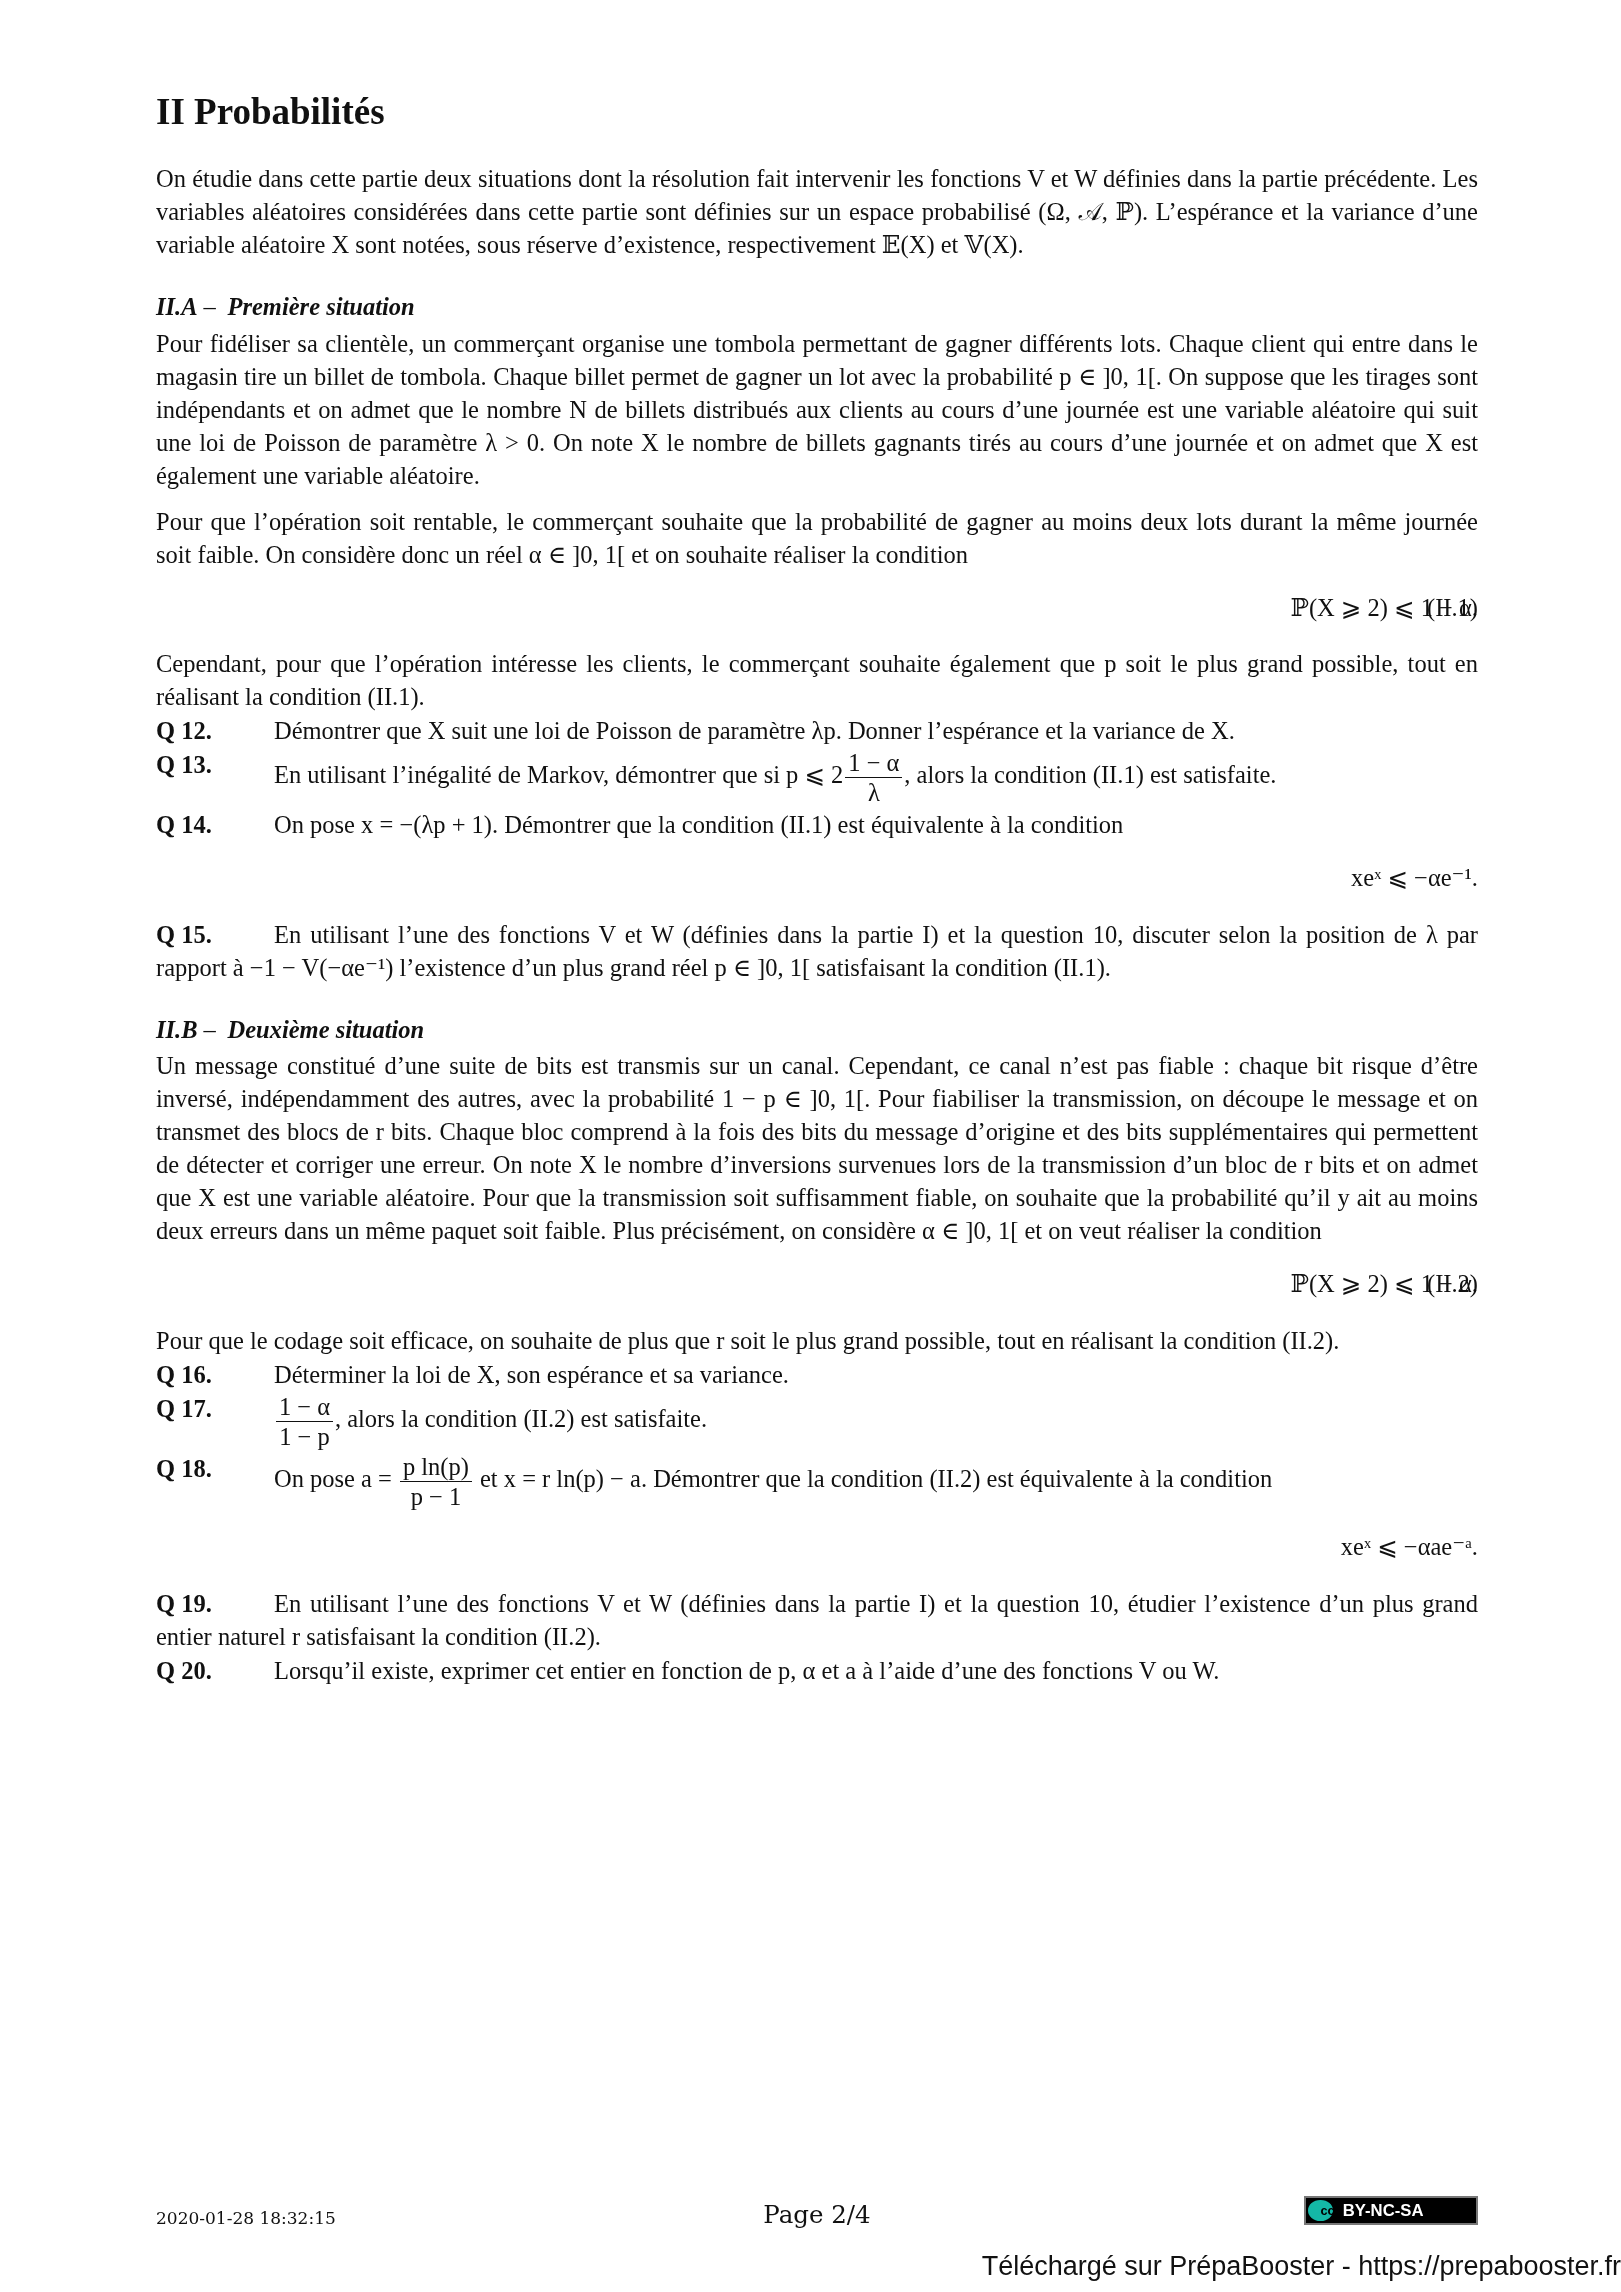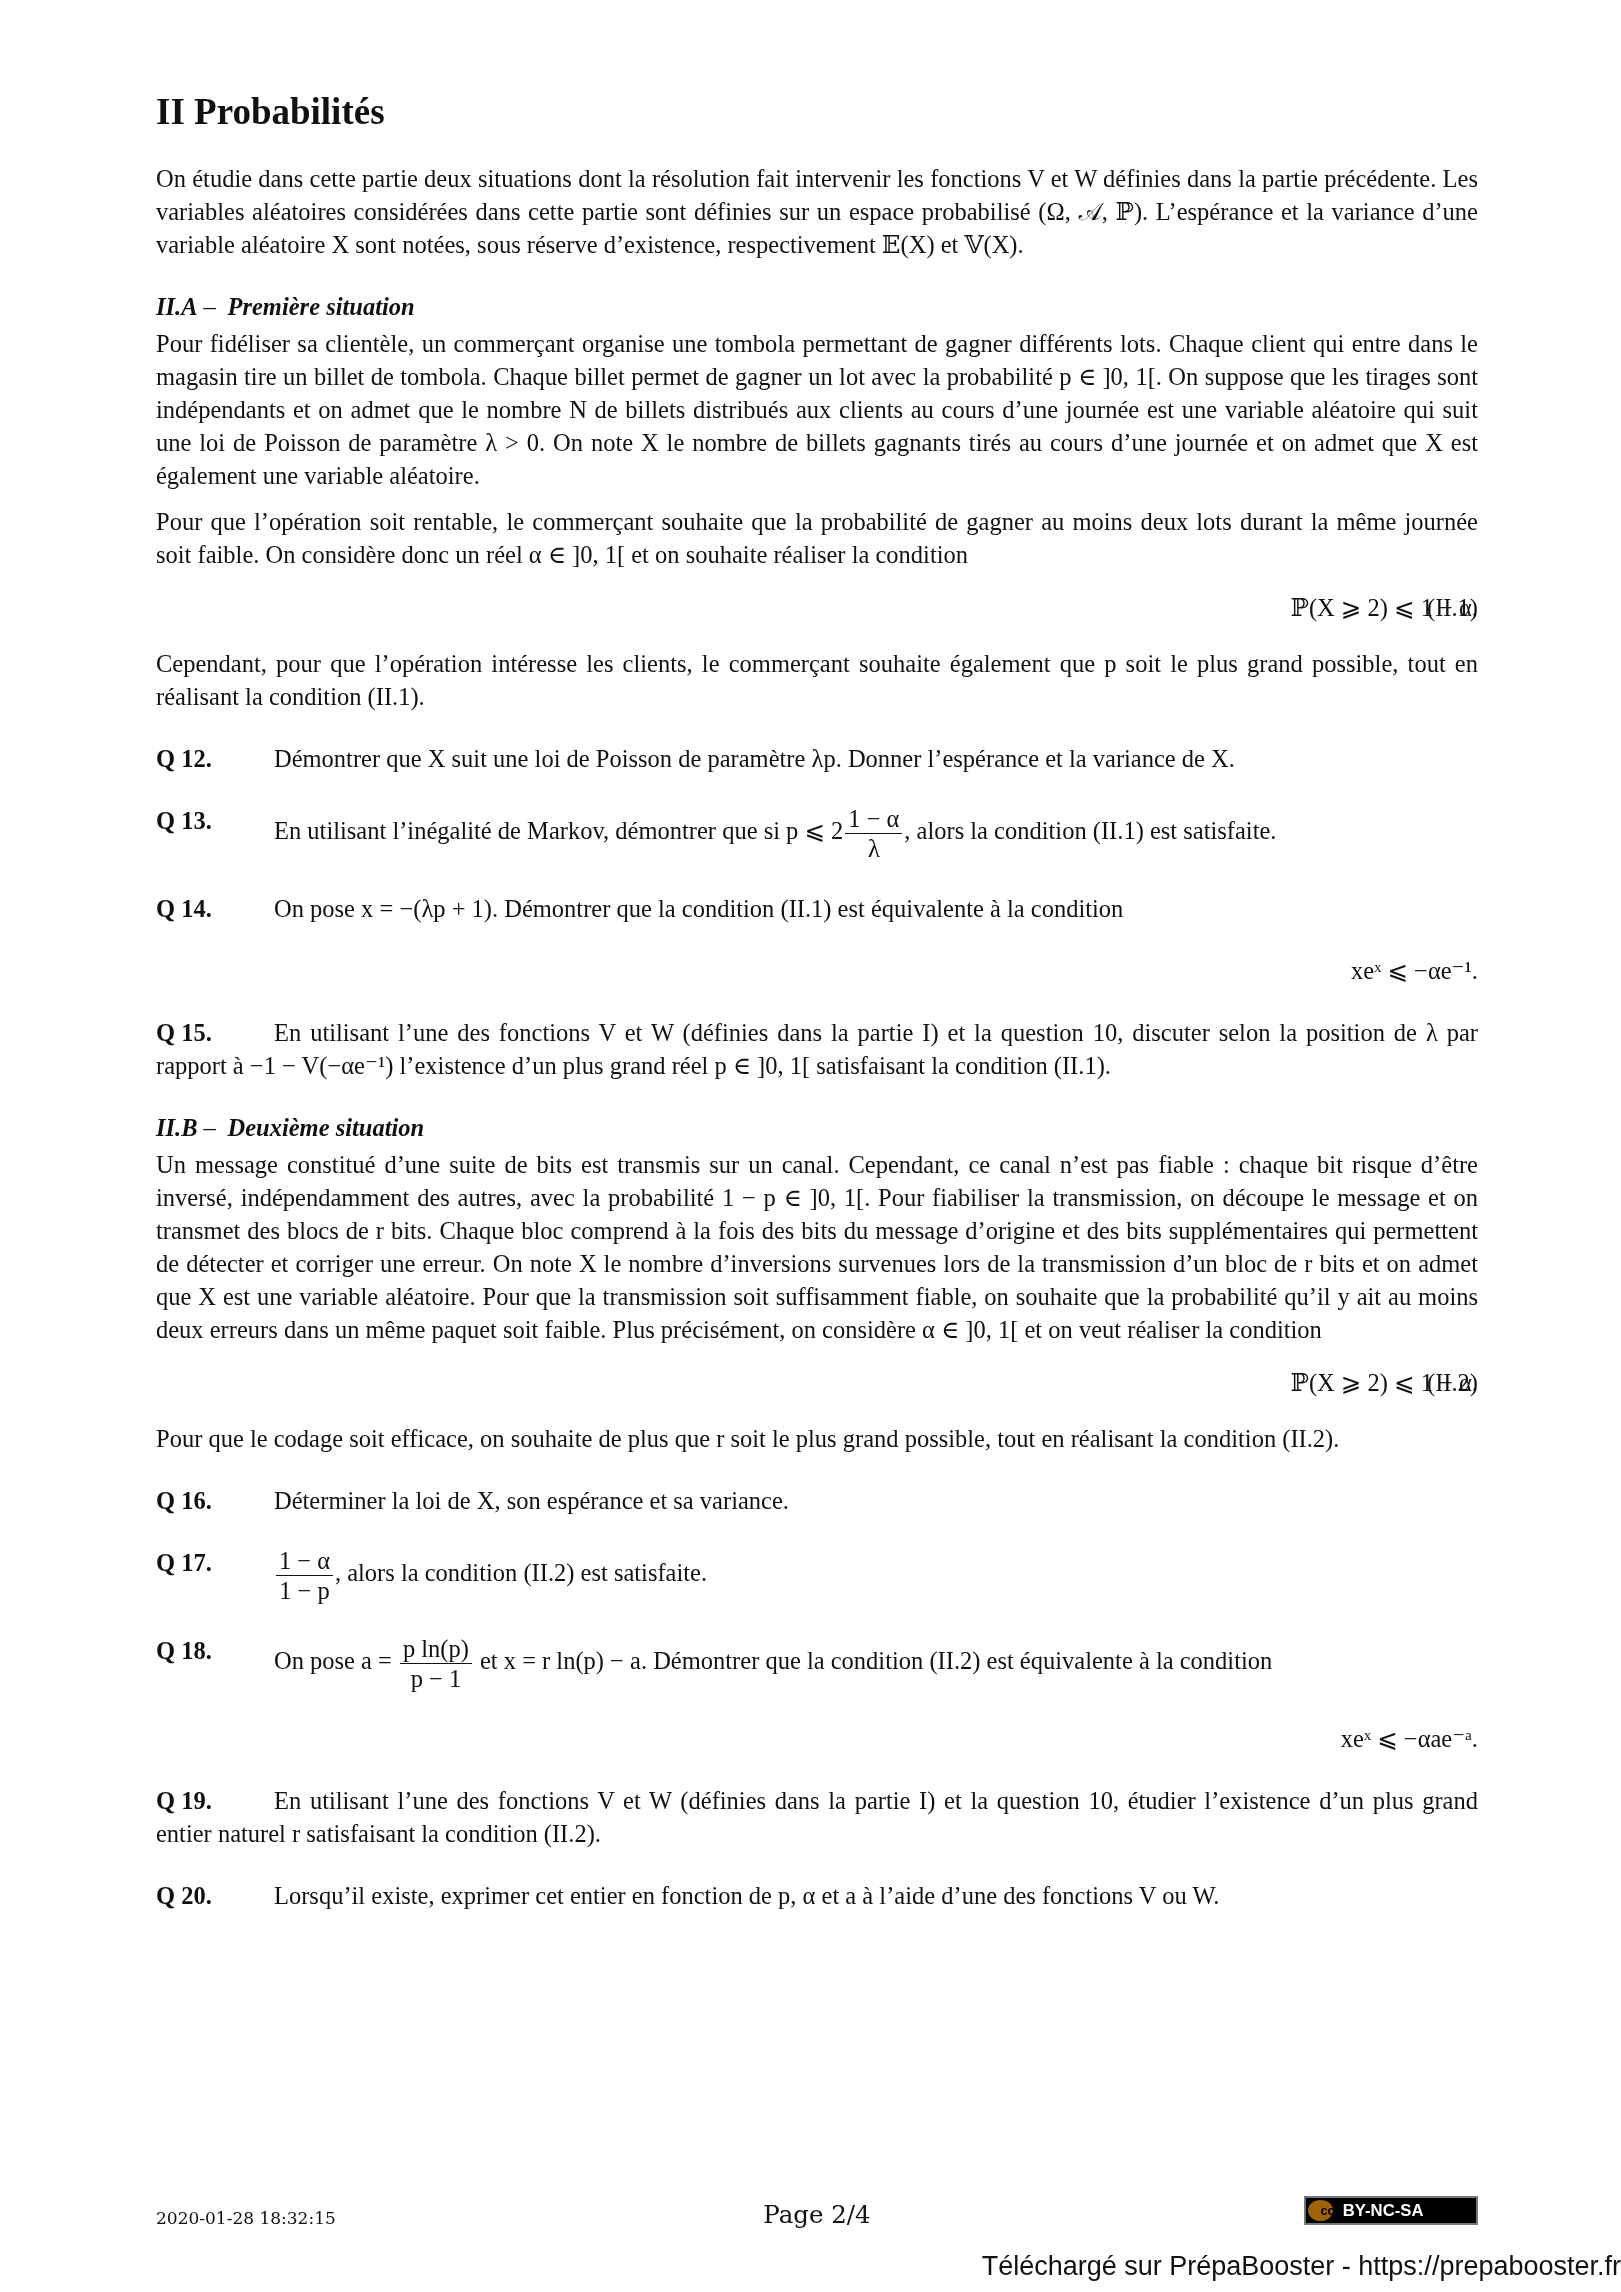--- a/index.html
+++ b/index.html
@@ -20,41 +20,41 @@
   p { margin: 0; text-align: justify; text-align-last: left; }
   .para { margin-bottom: 13.7px; }
   .sub {
     font-weight: bold; font-style: italic; margin: 29px 0 3.9px 0; font-size: 24.5px;
   }
   .sub .dash { font-style: normal; font-weight: normal; margin: 0 11.8px 0 5.9px; }
   .eq {
     position: relative; text-align: right; margin: 19.6px 0 23.5px 0; height: 33px;
   }
   .eq .tag { position: absolute; right: 0; top: 0; }
-  .q { display: flex; margin: 29px 0; }
+  .q { display: flex; margin: 1px 0; }
   .q .qn { font-weight: bold; width: 118px; flex: 0 0 118px; }
   .q .qt { flex: 1; }
   .q.wrap { display: block; }
   .q.wrap .qn { display: inline-block; width: 118px; }
   .frac { display: inline-block; vertical-align: middle; text-align: center; margin: 0 2px; }
   .frac .num { display: block; border-bottom: 1.5px solid #111; padding: 0 2.9px; line-height: 29px; }
   .frac .den { display: block; line-height: 29px; }
   .footer {
     position: absolute; left: 156px; top: 2200px; width: 1322px; height: 39px;
   }
   .footer .ts { position: absolute; left: 0; top: 7.8px; font-size: 17px; }
   .footer .pg { position: absolute; left: 0; right: 0; text-align: center; top: 0; font-size: 24.5px; }
   .footer .cc {
     position: absolute; right: 0; top: -3.9px; width: 174px; height: 29px;
     background: #000; color: #fff; border: 2px solid #777; box-sizing: border-box;
     font-family: "Liberation Sans", sans-serif; font-weight: bold; font-size: 16.7px;
     display: flex; align-items: center;
   }
   .footer .cc .ccc {
-    width: 29px; height: 25.5px; background: #a16207; color: #000; border-radius: 50%;
+    width: 29px; height: 25.5px; background: #14b8a6; color: #000; border-radius: 50%;
     display: flex; align-items: center; justify-content: center; font-size: 12.7px; margin-right: 7.8px;
     border: 2px solid #000; box-sizing: border-box; padding-left: 14px;
   }
   .dl {
     position: absolute; left: 0; right: 0; top: 2251px; text-align: right;
     font-family: "Liberation Sans", sans-serif; font-size: 27px; color: #111;
   }
 </style>
 </head>
 <body>

